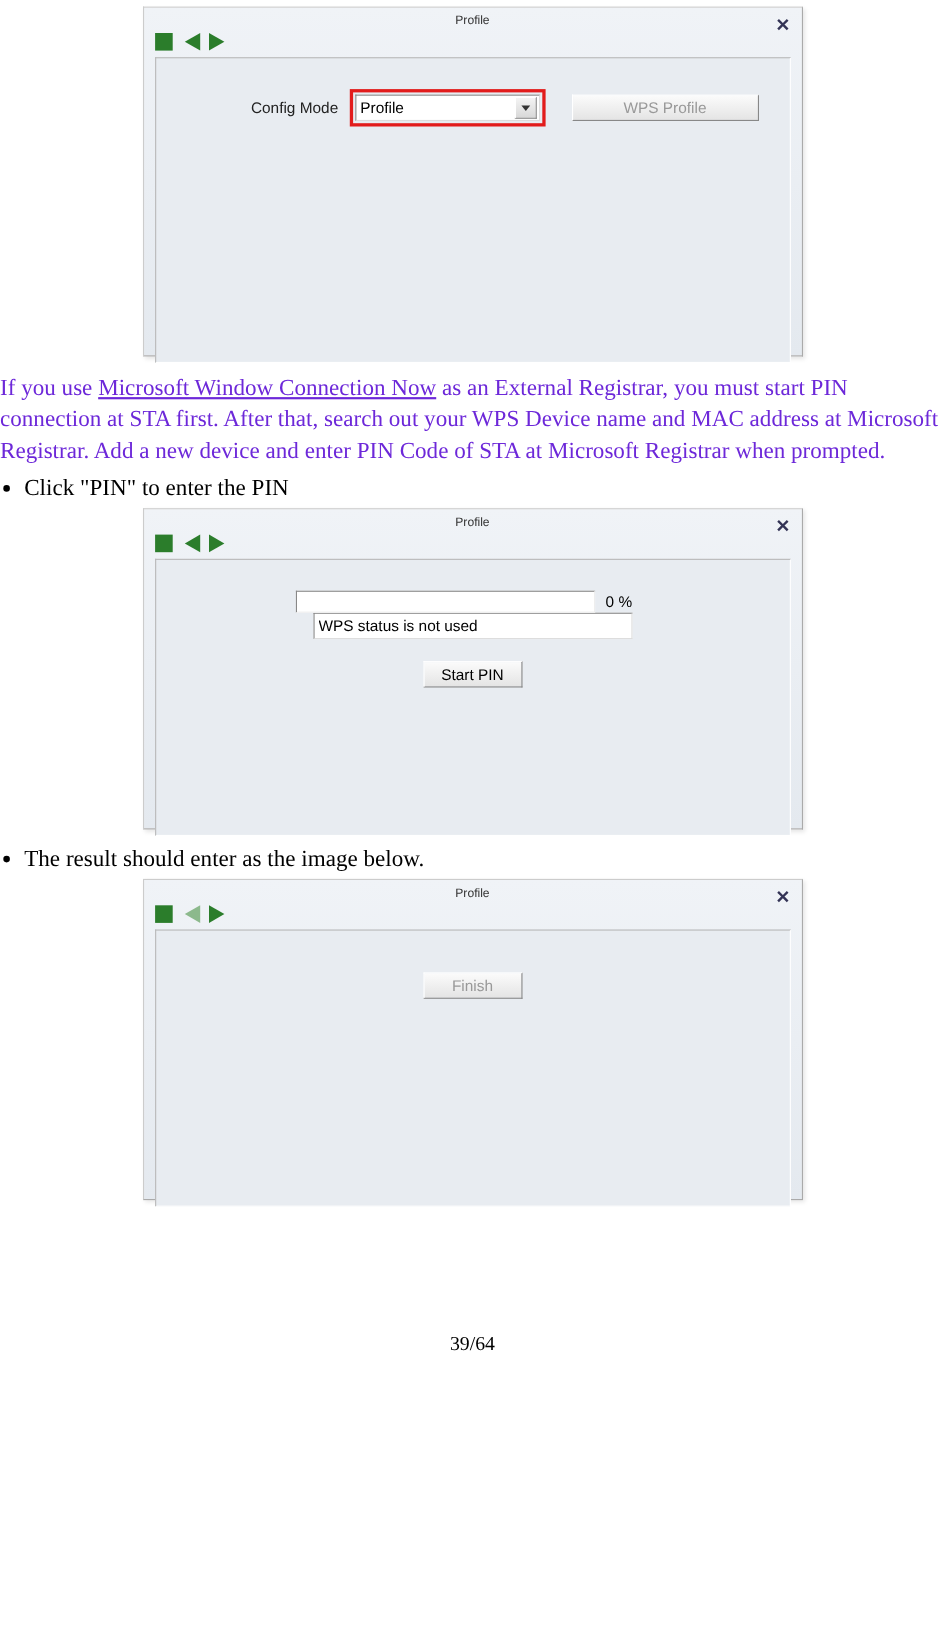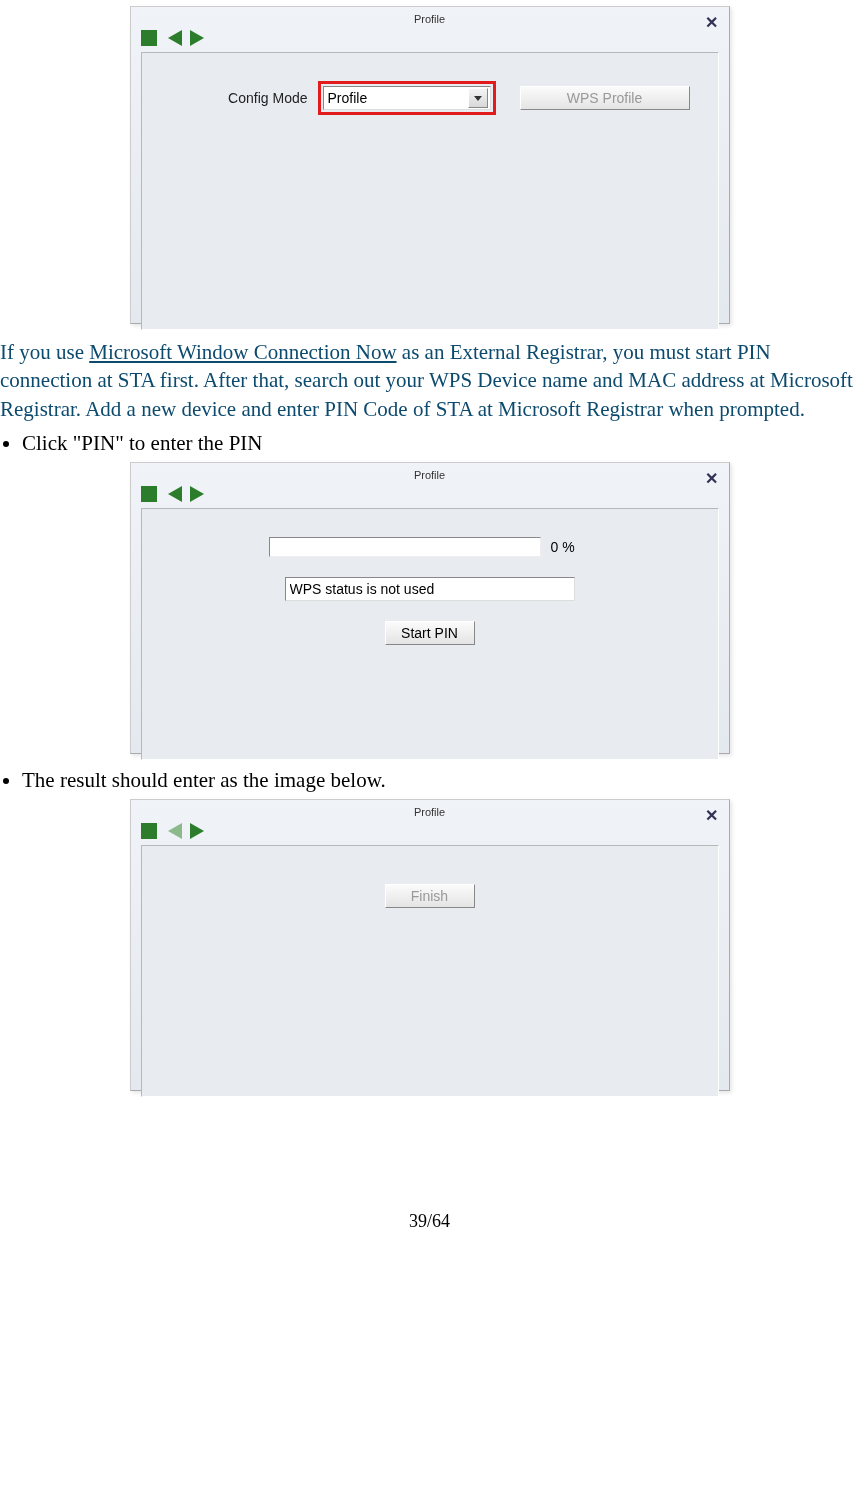--- a/index.html
+++ b/index.html
@@ -7,21 +7,21 @@
     padding: 0;
     font-family: "Times New Roman", serif;
     font-size: 21px;
     width: 859px;
   }
   .page {
     width: 859px;
     padding: 0;
   }
   .red-text {
-    color: #0c4a6e;
+    color: #6d28d9;
     line-height: 1.35;
     margin: 4px 0 8px 0;
   }
   .red-text .underlined {
     text-decoration: underline;
   }
   ul.bullets {
     list-style: disc;
     margin: 4px 0 4px 22px;
     padding: 0;
@@ -211,21 +211,20 @@
     background:#fff;
     position:relative;
   }
   .prog-fill {
     position:absolute;
     left:0; top:0; bottom:0;
     background:#6ad33a;
   }
   .prog-pct { font-size:14px; min-width:40px; }
   .status-input {
-    margin-top: 20px;
     width: 280px;
   }
   .btn-row {
     margin-top: 20px;
   }
 </style>
 </head>
 <body>
 
 <div class="page">

